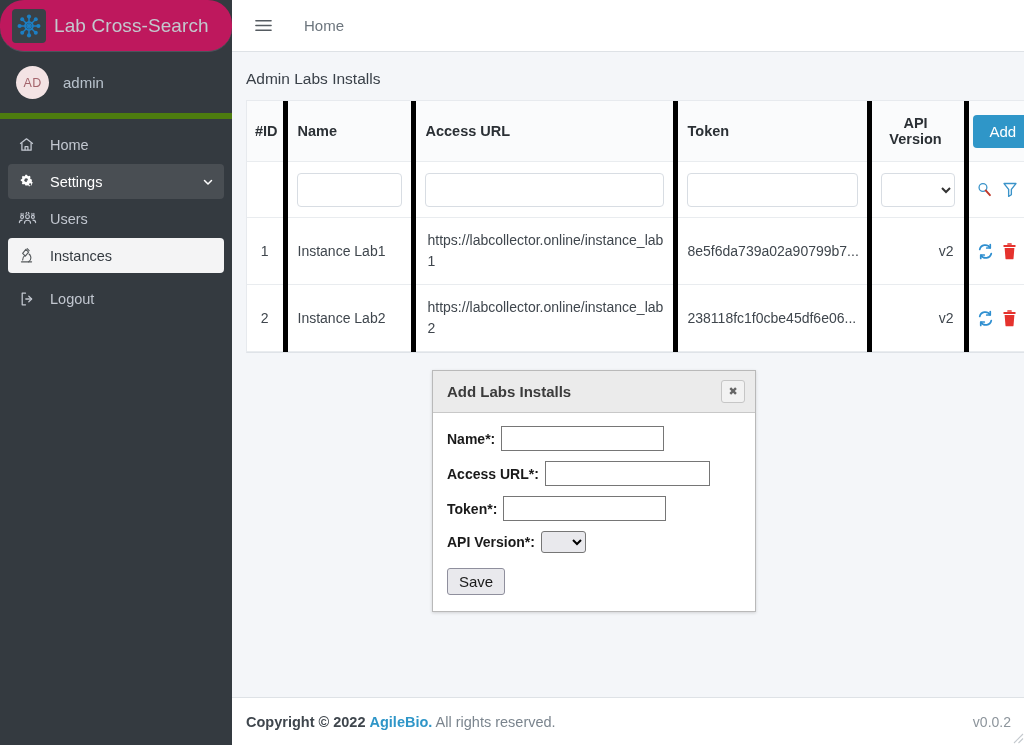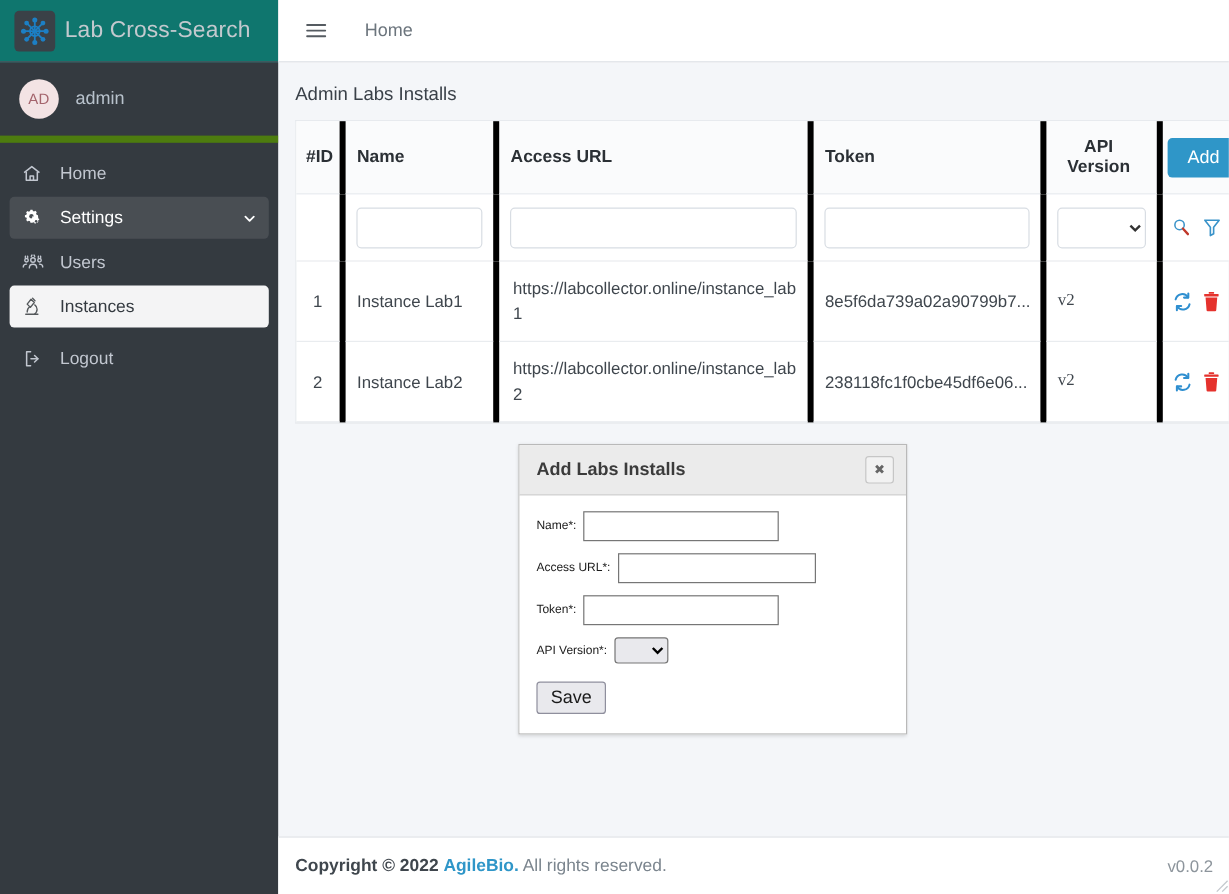--- a/index.html
+++ b/index.html
@@ -19,21 +19,22 @@
     background: #343a40;
     display: flex; flex-direction: column;
     box-shadow: 0 0 0 1px rgba(0,0,0,0.05);
     position: relative;
   }
   .brand {
     height: 52px; min-height: 52px;
     display: flex; align-items: center;
     padding: 12px 12px;
     border-bottom: 1px solid #4b545c;
-    background: #0f766e;
+    background: #be185d;
+    border-radius: 24px;
   }
   .brand-logo {
     width: 34px; height: 34px;
     border-radius: 4px;
     background: #3a4147;
     display: flex; align-items: center; justify-content: center;
     margin-right: 8px;
     flex-shrink: 0;
   }
   .brand-title {
@@ -191,21 +192,21 @@
   .f-act-inner { display: flex; align-items: center; justify-content: center; gap: 9px; }
   .icon-btn { cursor: pointer; display: inline-flex; align-items: center; }
 
   tbody td {
     font-size: 14px;
     color: #3f464d;
     padding: 12px 10px;
     height: 61px;
   }
   td.c-id { text-align: center; padding: 8px 4px; }
-  td.c-api { text-align: left; font-family: Liberation Serif, serif; }
+  td.c-api { text-align: right; }
   td.c-url { line-height: 1.5; word-break: break-all; padding-right: 6px; padding-left: 12px; }
   td.c-act { text-align: center; padding: 0; }
   .act-inner { display: flex; align-items: center; justify-content: center; gap: 8px; }
 
   
   .alert {
     background: #fff;
     border-left: 5px solid #3a93c9;
     margin: 14px 0 0 14px;
     width: 779px;
@@ -245,21 +246,21 @@
     border: 1px solid #c6c6c6;
     border-radius: 3px;
     font-size: 11px; color: #666;
     display: flex; align-items: center; justify-content: center;
     cursor: pointer;
     font-family: "Liberation Sans", sans-serif;
   }
   .modal-body { padding: 13px 14px 16px 14px; background: #fff; }
   .form-row { display: flex; align-items: center; margin-bottom: 10px; }
   .form-label {
-    font-size: 10px; font-weight: normal; color: #1a1a1a;
+    font-size: 14px; font-weight: bold; color: #1a1a1a;
     margin-right: 6px; white-space: nowrap;
   }
   .form-input {
     height: 25px;
     border: 1px solid #767676;
     background: #fff;
     padding: 1px 3px;
     font-size: 13px;
     font-family: "Liberation Sans", sans-serif;
     outline: none;

